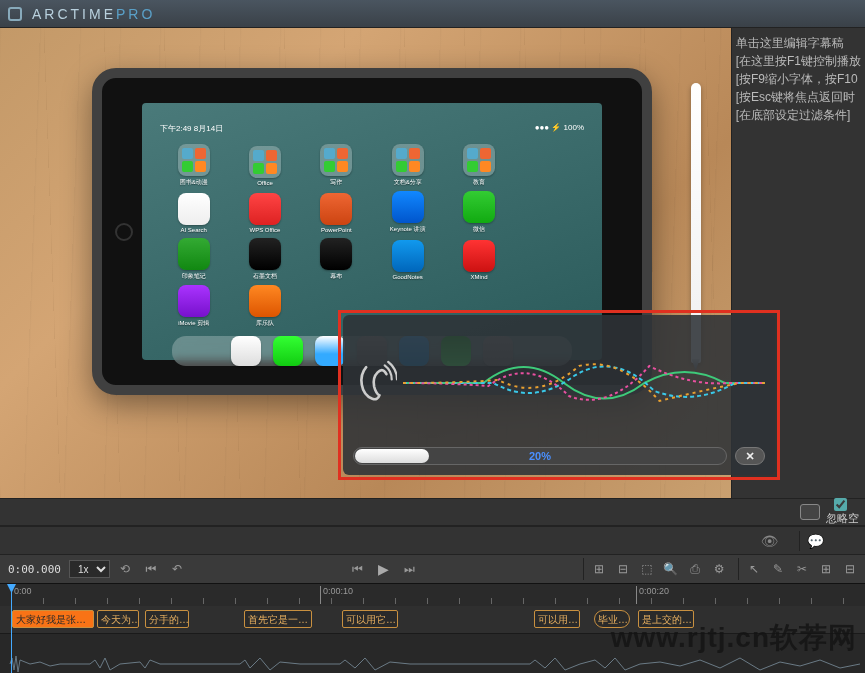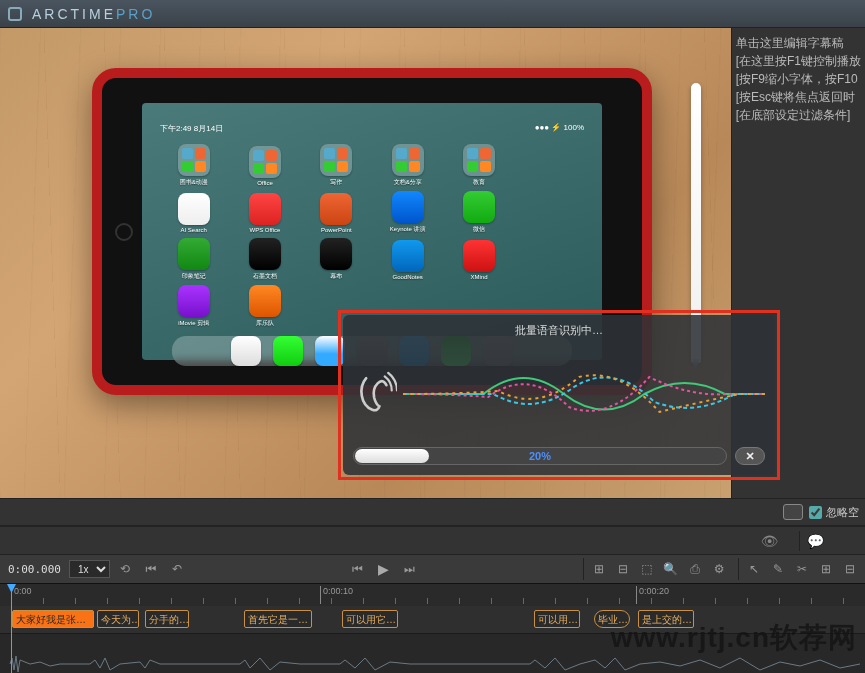--- a/index.html
+++ b/index.html
@@ -7,21 +7,21 @@
 
 .titlebar { height:28px; background:linear-gradient(#4a5560,#3a4148); display:flex; align-items:center; padding-left:8px; border-bottom:1px solid #222; }
 .win-icon { width:14px;height:14px;border:2px solid #8ab;border-radius:3px;margin-right:10px; }
 .title-text { color:#b8d0dd; font-size:14px; letter-spacing:3px; font-weight:300; }
 .title-text .pro { color:#5aa0c8; }
 
 .main-area { display:flex; height:470px; }
 .preview { width:732px; height:470px; position:relative; background:#d4a574; }
 .desk { position:absolute; inset:0; background:linear-gradient(135deg,#c39968 0%,#d4a574 30%,#b88858 70%,#c9a070 100%); }
 .desk::before { content:""; position:absolute; inset:0; background-image:repeating-linear-gradient(92deg,rgba(0,0,0,0.03) 0px,transparent 2px,transparent 40px),repeating-linear-gradient(88deg,rgba(80,50,20,0.08) 0px,transparent 1px,transparent 60px);}
-.ipad { position:absolute; left:92px; top:40px; width:560px; height:327px; background:#111; border-radius:24px; border:10px solid #b91c1c; box-shadow:0 10px 30px rgba(0,0,0,0.4); }
+.ipad { position:absolute; left:92px; top:40px; width:560px; height:327px; background:#111; border-radius:24px; border:10px solid #404040; box-shadow:0 10px 30px rgba(0,0,0,0.4); }
 .ipad-screen { position:absolute; inset:25px 40px; background:linear-gradient(160deg,#4a7a7a 0%,#3a6a6a 50%,#2a5a5a 100%); border-radius:4px; padding:20px 10px 8px; display:flex; flex-direction:column; }
 .ipad-status { color:#fff; font-size:8px; display:flex; justify-content:space-between; padding:0 8px 6px; }
 .icon-grid { flex:1; display:grid; grid-template-columns:repeat(6,1fr); grid-template-rows:repeat(4,1fr); gap:4px; padding:4px 8px; }
 .app-ic { display:flex; flex-direction:column; align-items:center; justify-content:center; }
 .app-sq { width:32px; height:32px; border-radius:8px; margin-bottom:2px; box-shadow:0 1px 2px rgba(0,0,0,0.3); }
 .app-lb { color:#fff; font-size:6px; white-space:nowrap; text-shadow:0 1px 1px rgba(0,0,0,0.5); }
 .dock { margin:4px 20px 2px; height:42px; background:rgba(255,255,255,0.25); border-radius:14px; display:flex; align-items:center; justify-content:center; gap:12px; backdrop-filter:blur(4px); }
 .dock .app-sq { width:30px;height:30px;margin:0; }
 .pencil { position:absolute; right:30px; top:55px; width:10px; height:280px; background:linear-gradient(#fff,#f0f0f0); border-radius:5px 5px 2px 2px; box-shadow:0 2px 5px rgba(0,0,0,0.3); }
 .pencil::after { content:""; position:absolute; bottom:-8px; left:1px; width:8px; height:12px; background:linear-gradient(#ddd,#888); clip-path:polygon(0 0,100% 0,50% 100%); }
@@ -39,21 +39,21 @@
 .prog-pct { position:absolute; left:50%; top:50%; transform:translate(-50%,-50%); color:#4a90ff; font-size:11px; font-weight:bold; }
 .cancel-btn { width:30px;height:18px;background:#555;border:1px solid #777;border-radius:10px;color:#eee;display:flex;align-items:center;justify-content:center;font-size:11px;font-weight:bold;cursor:pointer; }
 
 .side-panel { flex:1; background:#333; padding:6px 4px; border-left:1px solid #222; }
 .side-panel div { color:#bbb; font-size:12px; line-height:1.5; white-space:nowrap; overflow:hidden; }
 
 .ctrl-row { height:28px; background:#333; display:flex; align-items:center; border-top:1px solid #222; }
 .ctrl-row.top { border-bottom:1px solid #222; }
 .ctrl-spacer { flex:1; }
 .pencil-tgl { width:20px;height:16px;border:1px solid #888;border-radius:3px;margin:0 6px;background:#444; }
-.chk { display:flex; align-items:center; color:#ccc; font-size:11px; margin-right:6px; }
+.chk { display:flex; align-items:center; color:#ccc; font-size:11px; margin-right:6px;flex-direction:column; }
 .chk input { margin-right:4px; accent-color:#5aa; }
 .eye-ic { color:#888; font-size:14px; margin-right:20px; }
 .bubble-ic { color:#888; font-size:14px; margin:0 40px 0 8px; }
 
 .transport { height:30px; background:#3a3a3a; display:flex; align-items:center; border-top:1px solid #222;border-bottom:1px solid #111; padding:0 4px; gap:4px; }
 .tc { color:#ddd; font-size:11px; font-family:monospace; padding:0 4px; }
 .speed-sel { background:#2a2a2a; color:#ddd; border:1px solid #555; font-size:10px; height:18px; padding:0 4px; }
 .t-btn { width:22px;height:22px;color:#999;display:flex;align-items:center;justify-content:center;cursor:pointer;font-size:12px; border-radius:3px;}
 .t-btn.play { color:#aaa; font-size:14px; }
 .tool-group { display:flex; gap:2px; margin-left:4px; border-left:1px solid #222; padding-left:4px;}
@@ -215,21 +215,20 @@
             <div class="app-sq" style="background: linear-gradient(rgb(136, 136, 136), rgb(85, 85, 85));"></div>
             <div class="app-sq" style="background: linear-gradient(rgb(51, 170, 255), rgb(0, 136, 221));"></div>
             <div class="app-sq" style="background: linear-gradient(rgb(17, 170, 34), rgb(51, 255, 85));"></div>
             <div class="app-sq" style="background: linear-gradient(rgb(136, 136, 136), rgb(102, 102, 102));"></div>
           </div>
       </div>
     </div>
 
     <div class="dialog-hl">
       <div class="dialog">
-        <div class="dialog-title">批量语音识别中…</div>
         <div class="wave-area">
           <svg class="ear-icon" viewBox="0 0 50 56">
             <path d="M15 10 Q8 18 10 30 Q12 42 22 46 Q28 48 30 42 Q26 40 24 32 Q22 22 28 16 Q34 10 38 18" fill="none" stroke="#ccc" stroke-width="3" stroke-linecap="round"></path>
             <path d="M36 8 Q44 14 44 24" fill="none" stroke="#ccc" stroke-width="2.5" stroke-linecap="round"></path>
             <path d="M40 4 Q50 12 50 24" fill="none" stroke="#ccc" stroke-width="2.5" stroke-linecap="round"></path>
           </svg>
           <svg class="wave-svg" viewBox="0 0 360 74" preserveAspectRatio="none">
             <path d="M0 37 Q40 37 80 37 Q120 5 160 37 Q200 68 240 37 Q280 15 320 37 L360 37" fill="none" stroke="#3eca7a" stroke-width="2"></path>
             <path d="M0 37 Q50 37 90 37 Q130 60 170 30 Q210 5 250 45 Q290 60 330 37 L360 37" fill="none" stroke="#3ac8e8" stroke-width="2" stroke-dasharray="4 3"></path>
             <path d="M0 37 Q45 37 85 40 Q125 10 165 50 Q205 65 245 20 Q285 40 325 37 L360 37" fill="none" stroke="#e850a0" stroke-width="2" stroke-dasharray="3 3"></path>

